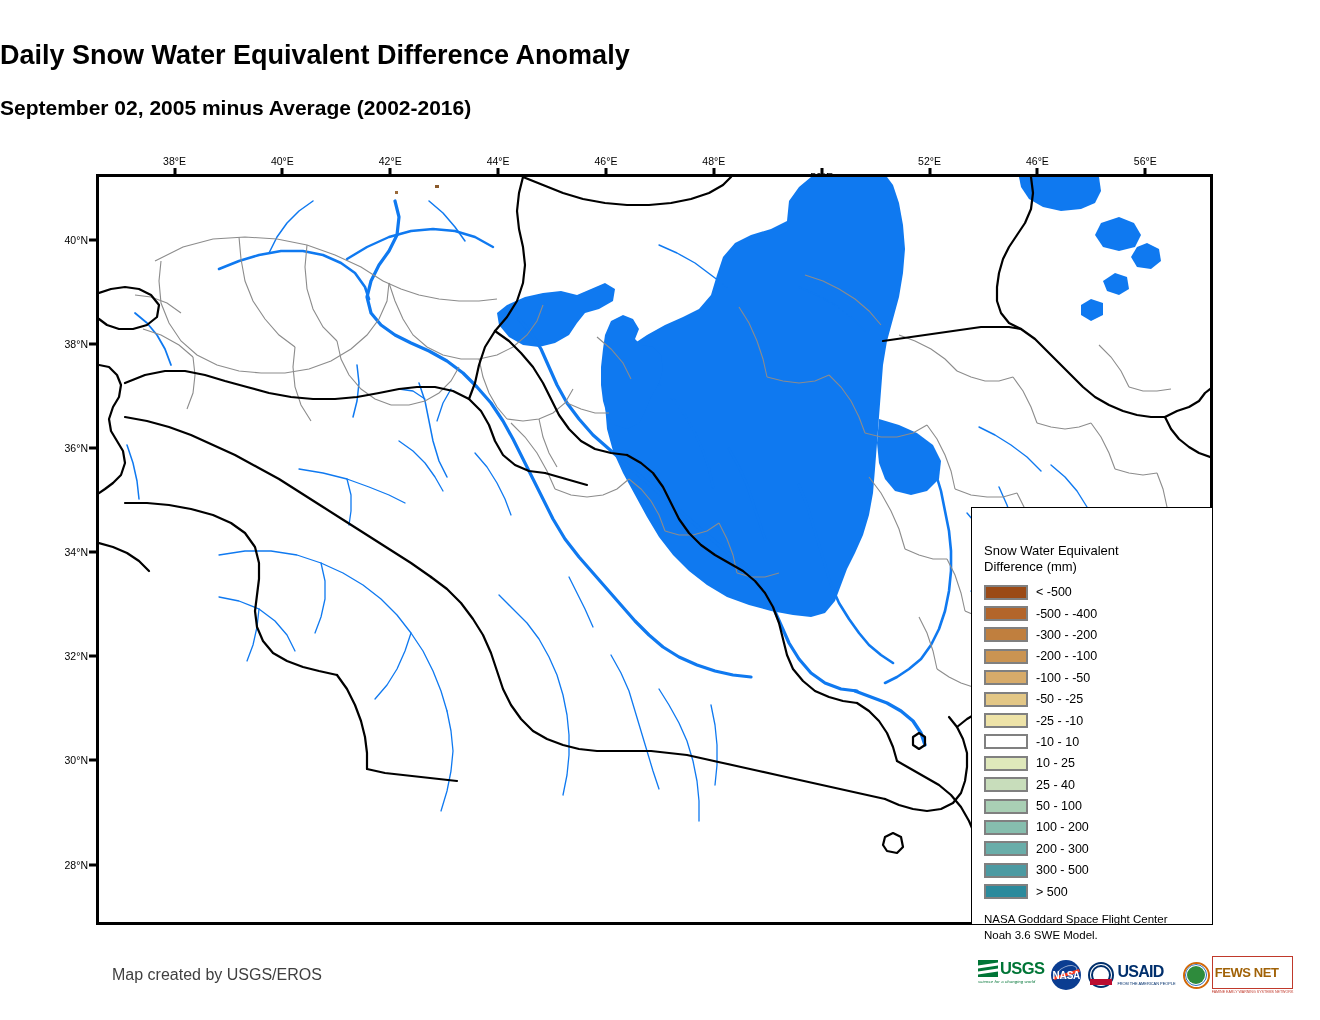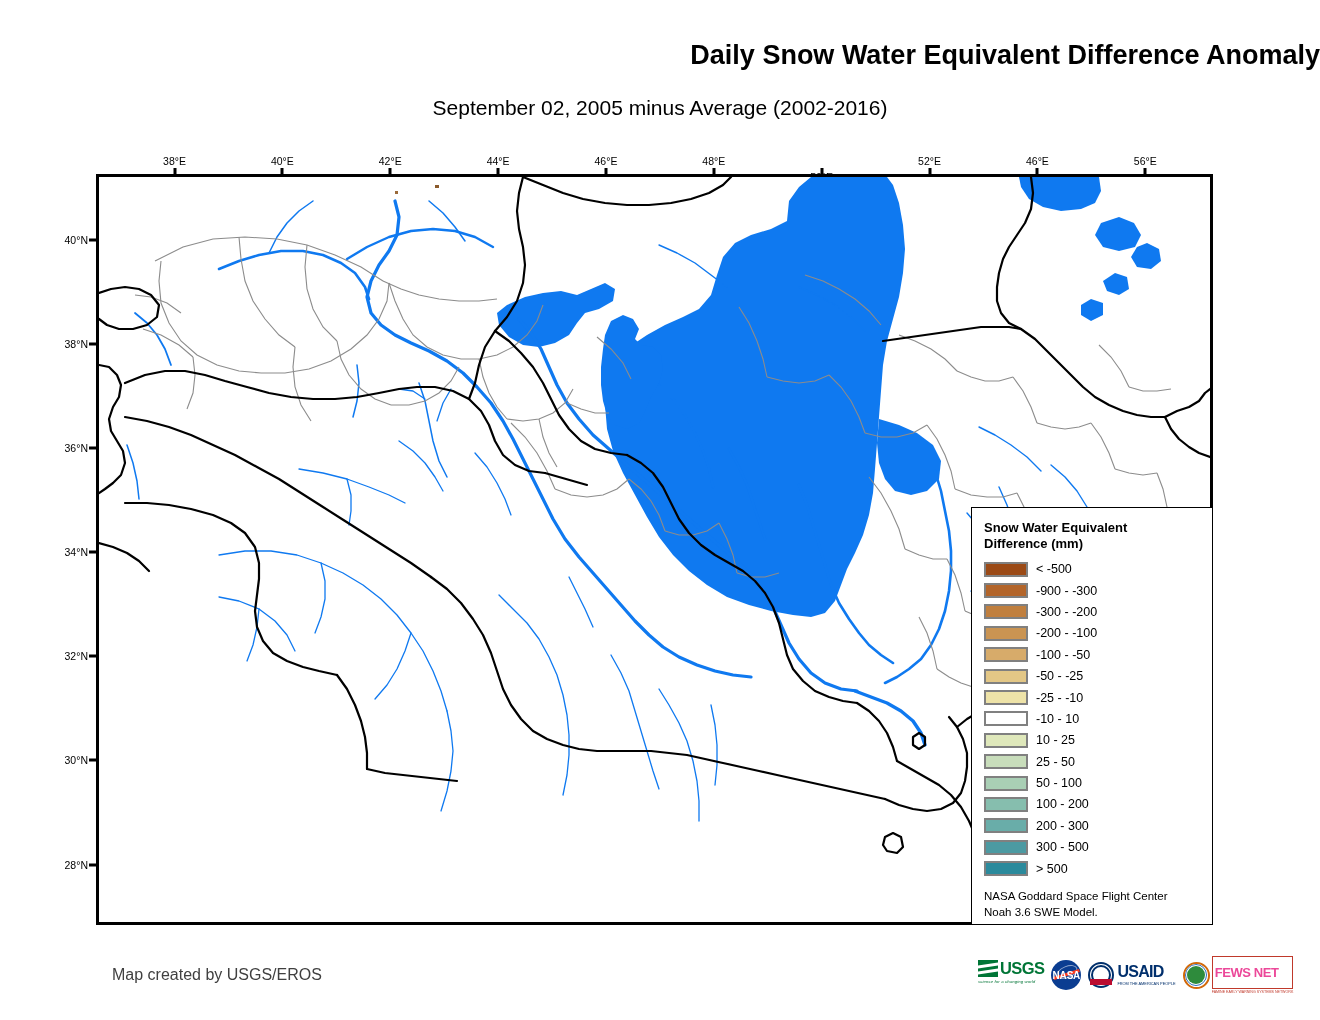--- a/index.html
+++ b/index.html
@@ -11,32 +11,32 @@
     width: 1320px; height: 1020px;
     font-family: "Liberation Sans", sans-serif;
     position: relative;
     overflow: hidden;
   }
 
   
   #title-main {
     position: absolute;
     top: 40px; left: 0; width: 1320px;
-    text-align: right;
+    text-align: left;
     font-size: 27px;
     font-weight: bold;
     color: #000000;
     letter-spacing: 0px;
   }
   #title-sub {
     position: absolute;
     top: 96px; left: 0; width: 1320px;
-    text-align: center;
+    text-align: left;
     font-size: 21px;
-    font-weight: normal;
+    font-weight: bold;
     color: #000000;
   }
 
   
   #map-frame {
     position: absolute;
     left: 96px; top: 174px;
     width: 1117px; height: 751px;
     border: 3px solid #000000;
     background: #ffffff;
@@ -87,25 +87,26 @@
     position: absolute;
     left: 971px; top: 507px;
     width: 242px; height: 418px;
     background: #ffffff;
     border: 1.5px solid #000000;
     padding: 12px 10px 8px 12px;
     z-index: 20;
   }
   #legend-title {
     font-size: 13px;
-    font-weight: bold;
+    font-weight: normal;
     color: #000000;
     line-height: 1.25;
     margin-bottom: 6px;
     white-space: pre-line;
+    margin-top: 23px;
   }
   .legend-row {
     display: flex;
     align-items: center;
     height: 21.4px;
   }
   .legend-swatch {
     width: 44px; height: 15px;
     border: 2px solid #808080;
     flex: 0 0 auto;
@@ -227,21 +228,21 @@
     width: 18px; height: 18px; border-radius: 50%;
     background: #2e8b3c;
   }
   .fews-globe::after {
     content: ""; position: absolute;
     width: 20px; height: 20px; border-radius: 50%;
     border: 1.5px solid #2a6ebb;
   }
   .fews-txt-wrap { display: flex; flex-direction: column; }
   .fews-text {
-    font-size: 13px; font-weight: bold; color: #ec4899;
+    font-size: 13px; font-weight: bold; color: #a16207;
     letter-spacing: -0.4px; line-height: 1;
     border: 1.5px solid #c0392b; padding: 9px 2px;
   }
   .fews-tag { font-size: 3.6px; color: #c0392b; margin-top: 1px; }
 </style>
 </head>
 <body>
 
 <div id="title-main">Daily Snow Water Equivalent Difference Anomaly</div>
 <div id="title-sub">September 02, 2005 minus Average (2002-2016)</div>
@@ -509,21 +510,21 @@
 <div id="legend-box">
   <div id="legend-title">Snow Water Equivalent
 Difference (mm)</div>
   <div id="legend-entries">
       <div class="legend-row">
         <div class="legend-swatch" style="background: rgb(155, 74, 22); border-color: rgb(128, 128, 128);"></div>
         <div class="legend-label">&lt; -500</div>
       </div>
       <div class="legend-row">
         <div class="legend-swatch" style="background: rgb(179, 101, 42); border-color: rgb(128, 128, 128);"></div>
-        <div class="legend-label">-900 - -300</div>
+        <div class="legend-label">-500 - -400</div>
       </div>
       <div class="legend-row">
         <div class="legend-swatch" style="background: rgb(192, 127, 62); border-color: rgb(128, 128, 128);"></div>
         <div class="legend-label">-300 - -200</div>
       </div>
       <div class="legend-row">
         <div class="legend-swatch" style="background: rgb(202, 148, 82); border-color: rgb(128, 128, 128);"></div>
         <div class="legend-label">-200 - -100</div>
       </div>
       <div class="legend-row">
@@ -541,21 +542,21 @@
       <div class="legend-row">
         <div class="legend-swatch" style="background: rgb(255, 255, 255); border-color: rgb(128, 128, 128);"></div>
         <div class="legend-label">-10 - 10</div>
       </div>
       <div class="legend-row">
         <div class="legend-swatch" style="background: rgb(223, 232, 187); border-color: rgb(128, 128, 128);"></div>
         <div class="legend-label">10 - 25</div>
       </div>
       <div class="legend-row">
         <div class="legend-swatch" style="background: rgb(200, 221, 187); border-color: rgb(128, 128, 128);"></div>
-        <div class="legend-label">25 - 50</div>
+        <div class="legend-label">25 - 40</div>
       </div>
       <div class="legend-row">
         <div class="legend-swatch" style="background: rgb(169, 207, 181); border-color: rgb(128, 128, 128);"></div>
         <div class="legend-label">50 - 100</div>
       </div>
       <div class="legend-row">
         <div class="legend-swatch" style="background: rgb(134, 190, 174); border-color: rgb(128, 128, 128);"></div>
         <div class="legend-label">100 - 200</div>
       </div>
       <div class="legend-row">

